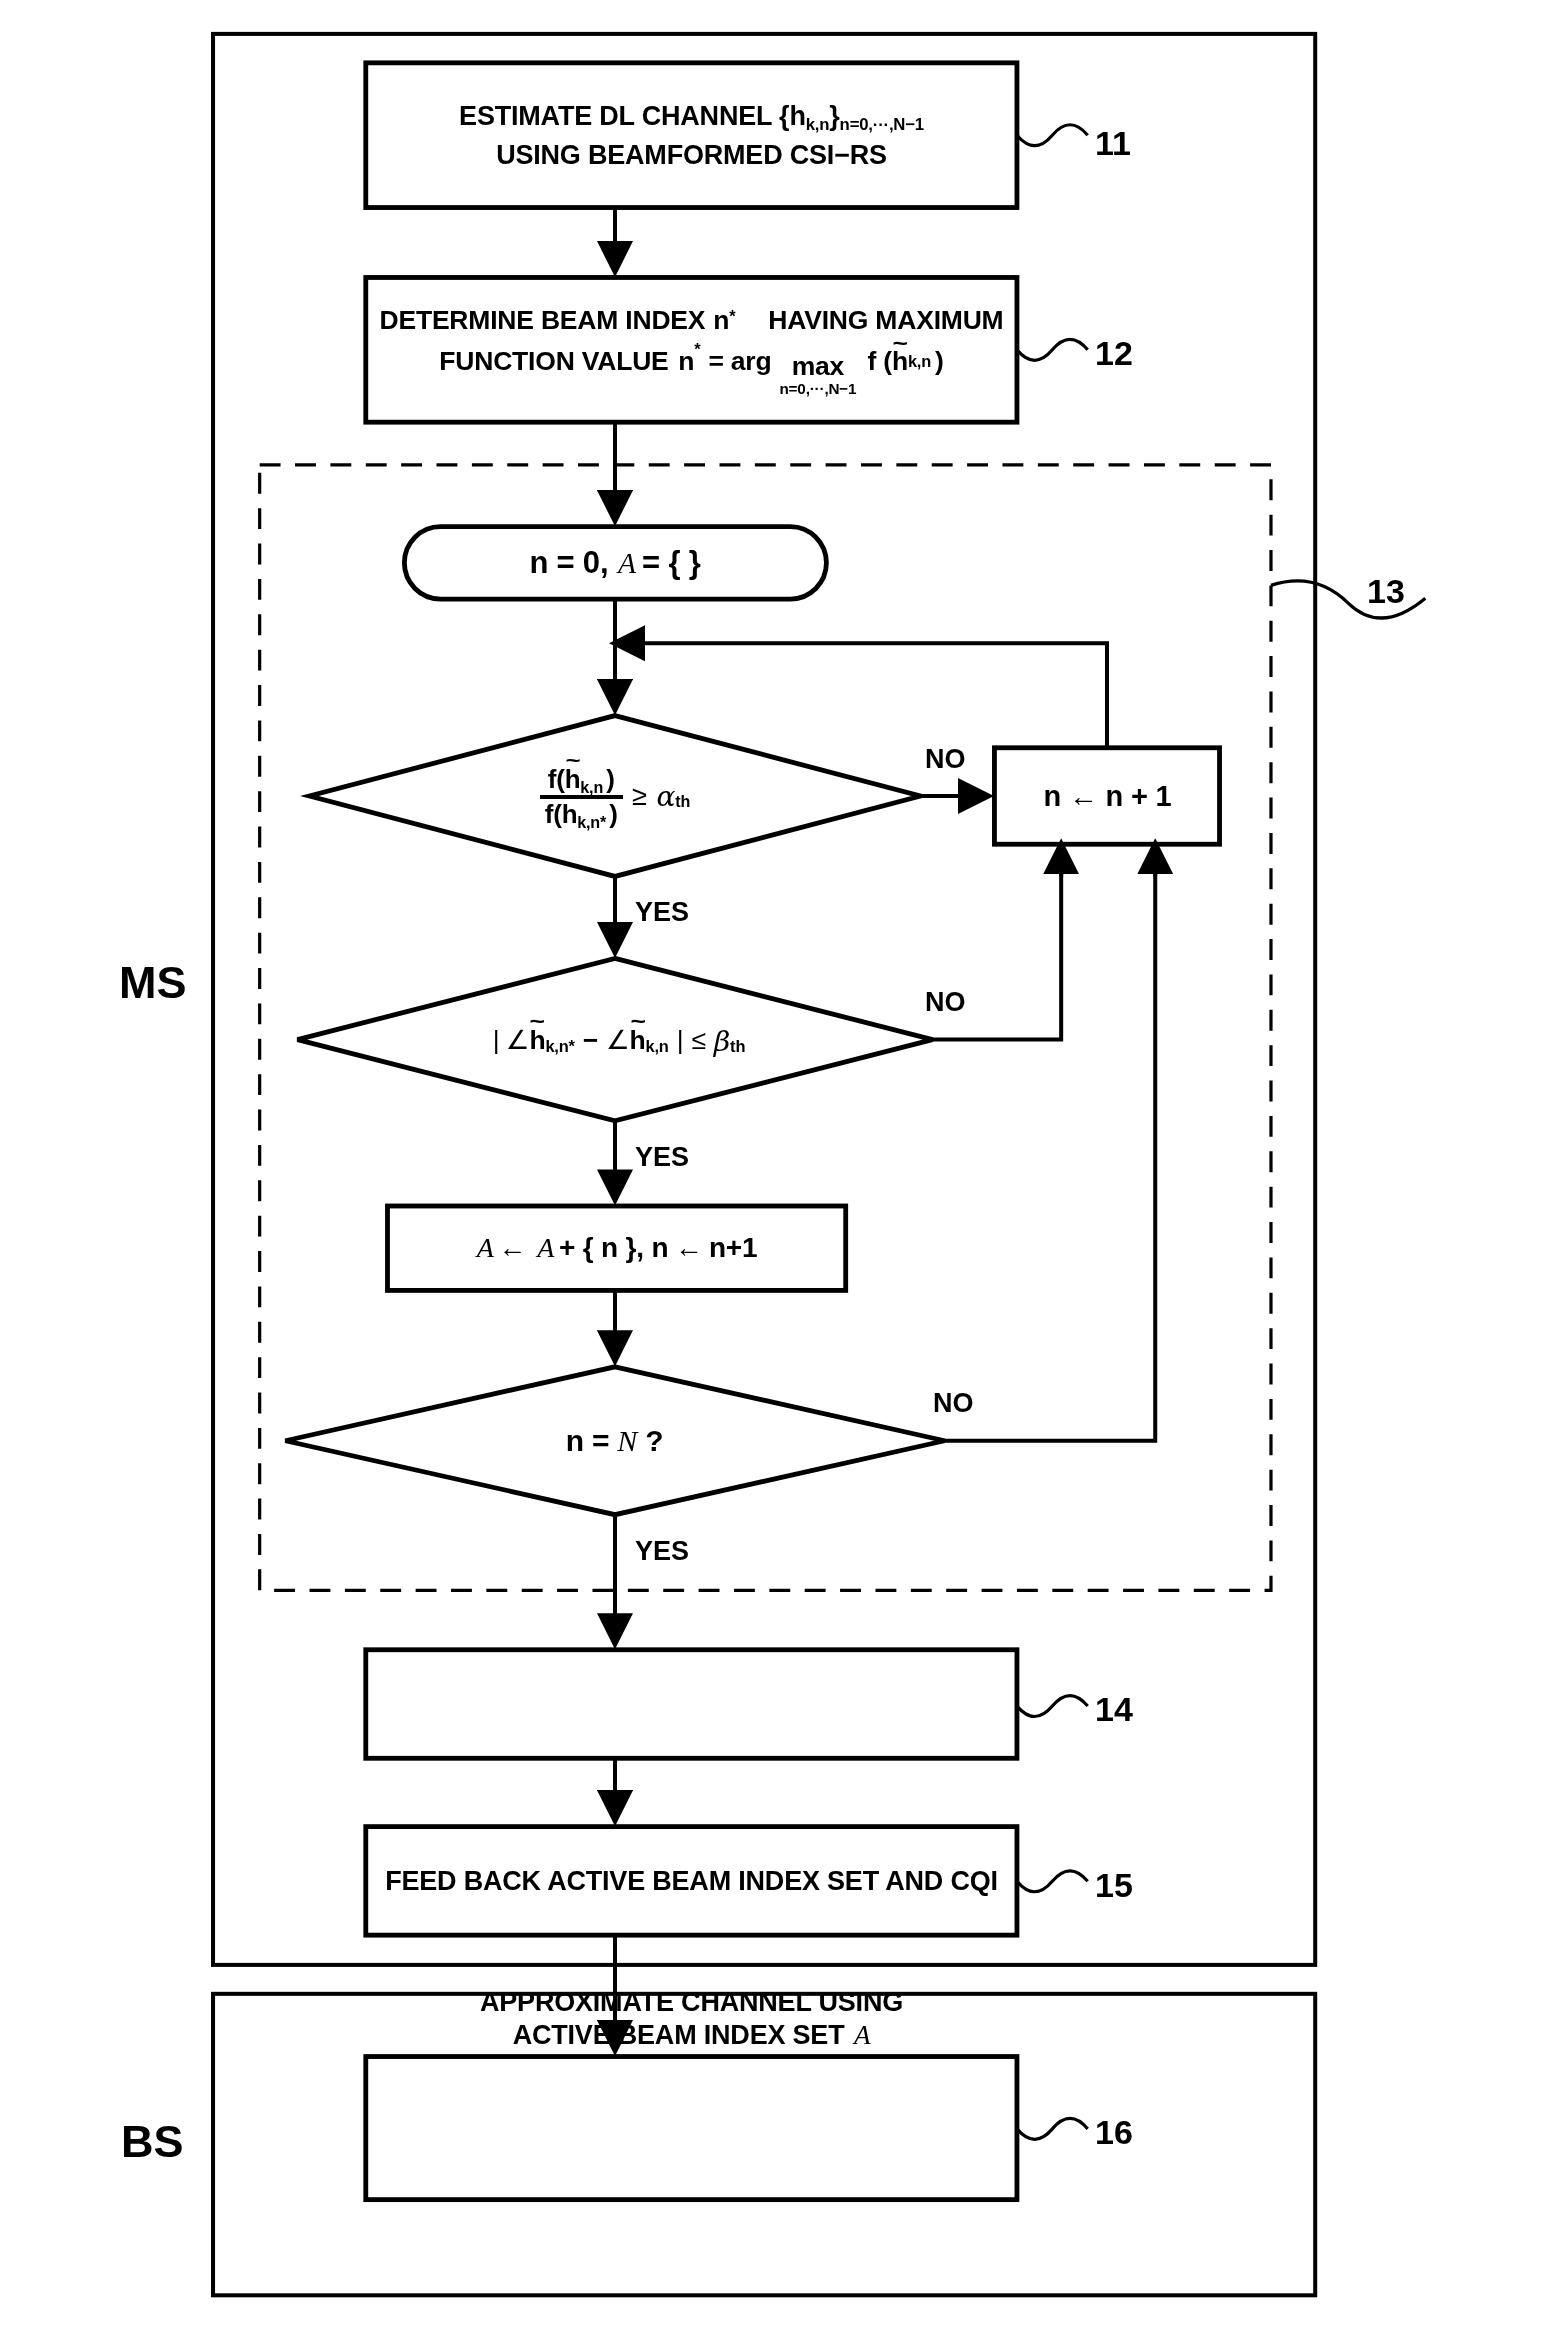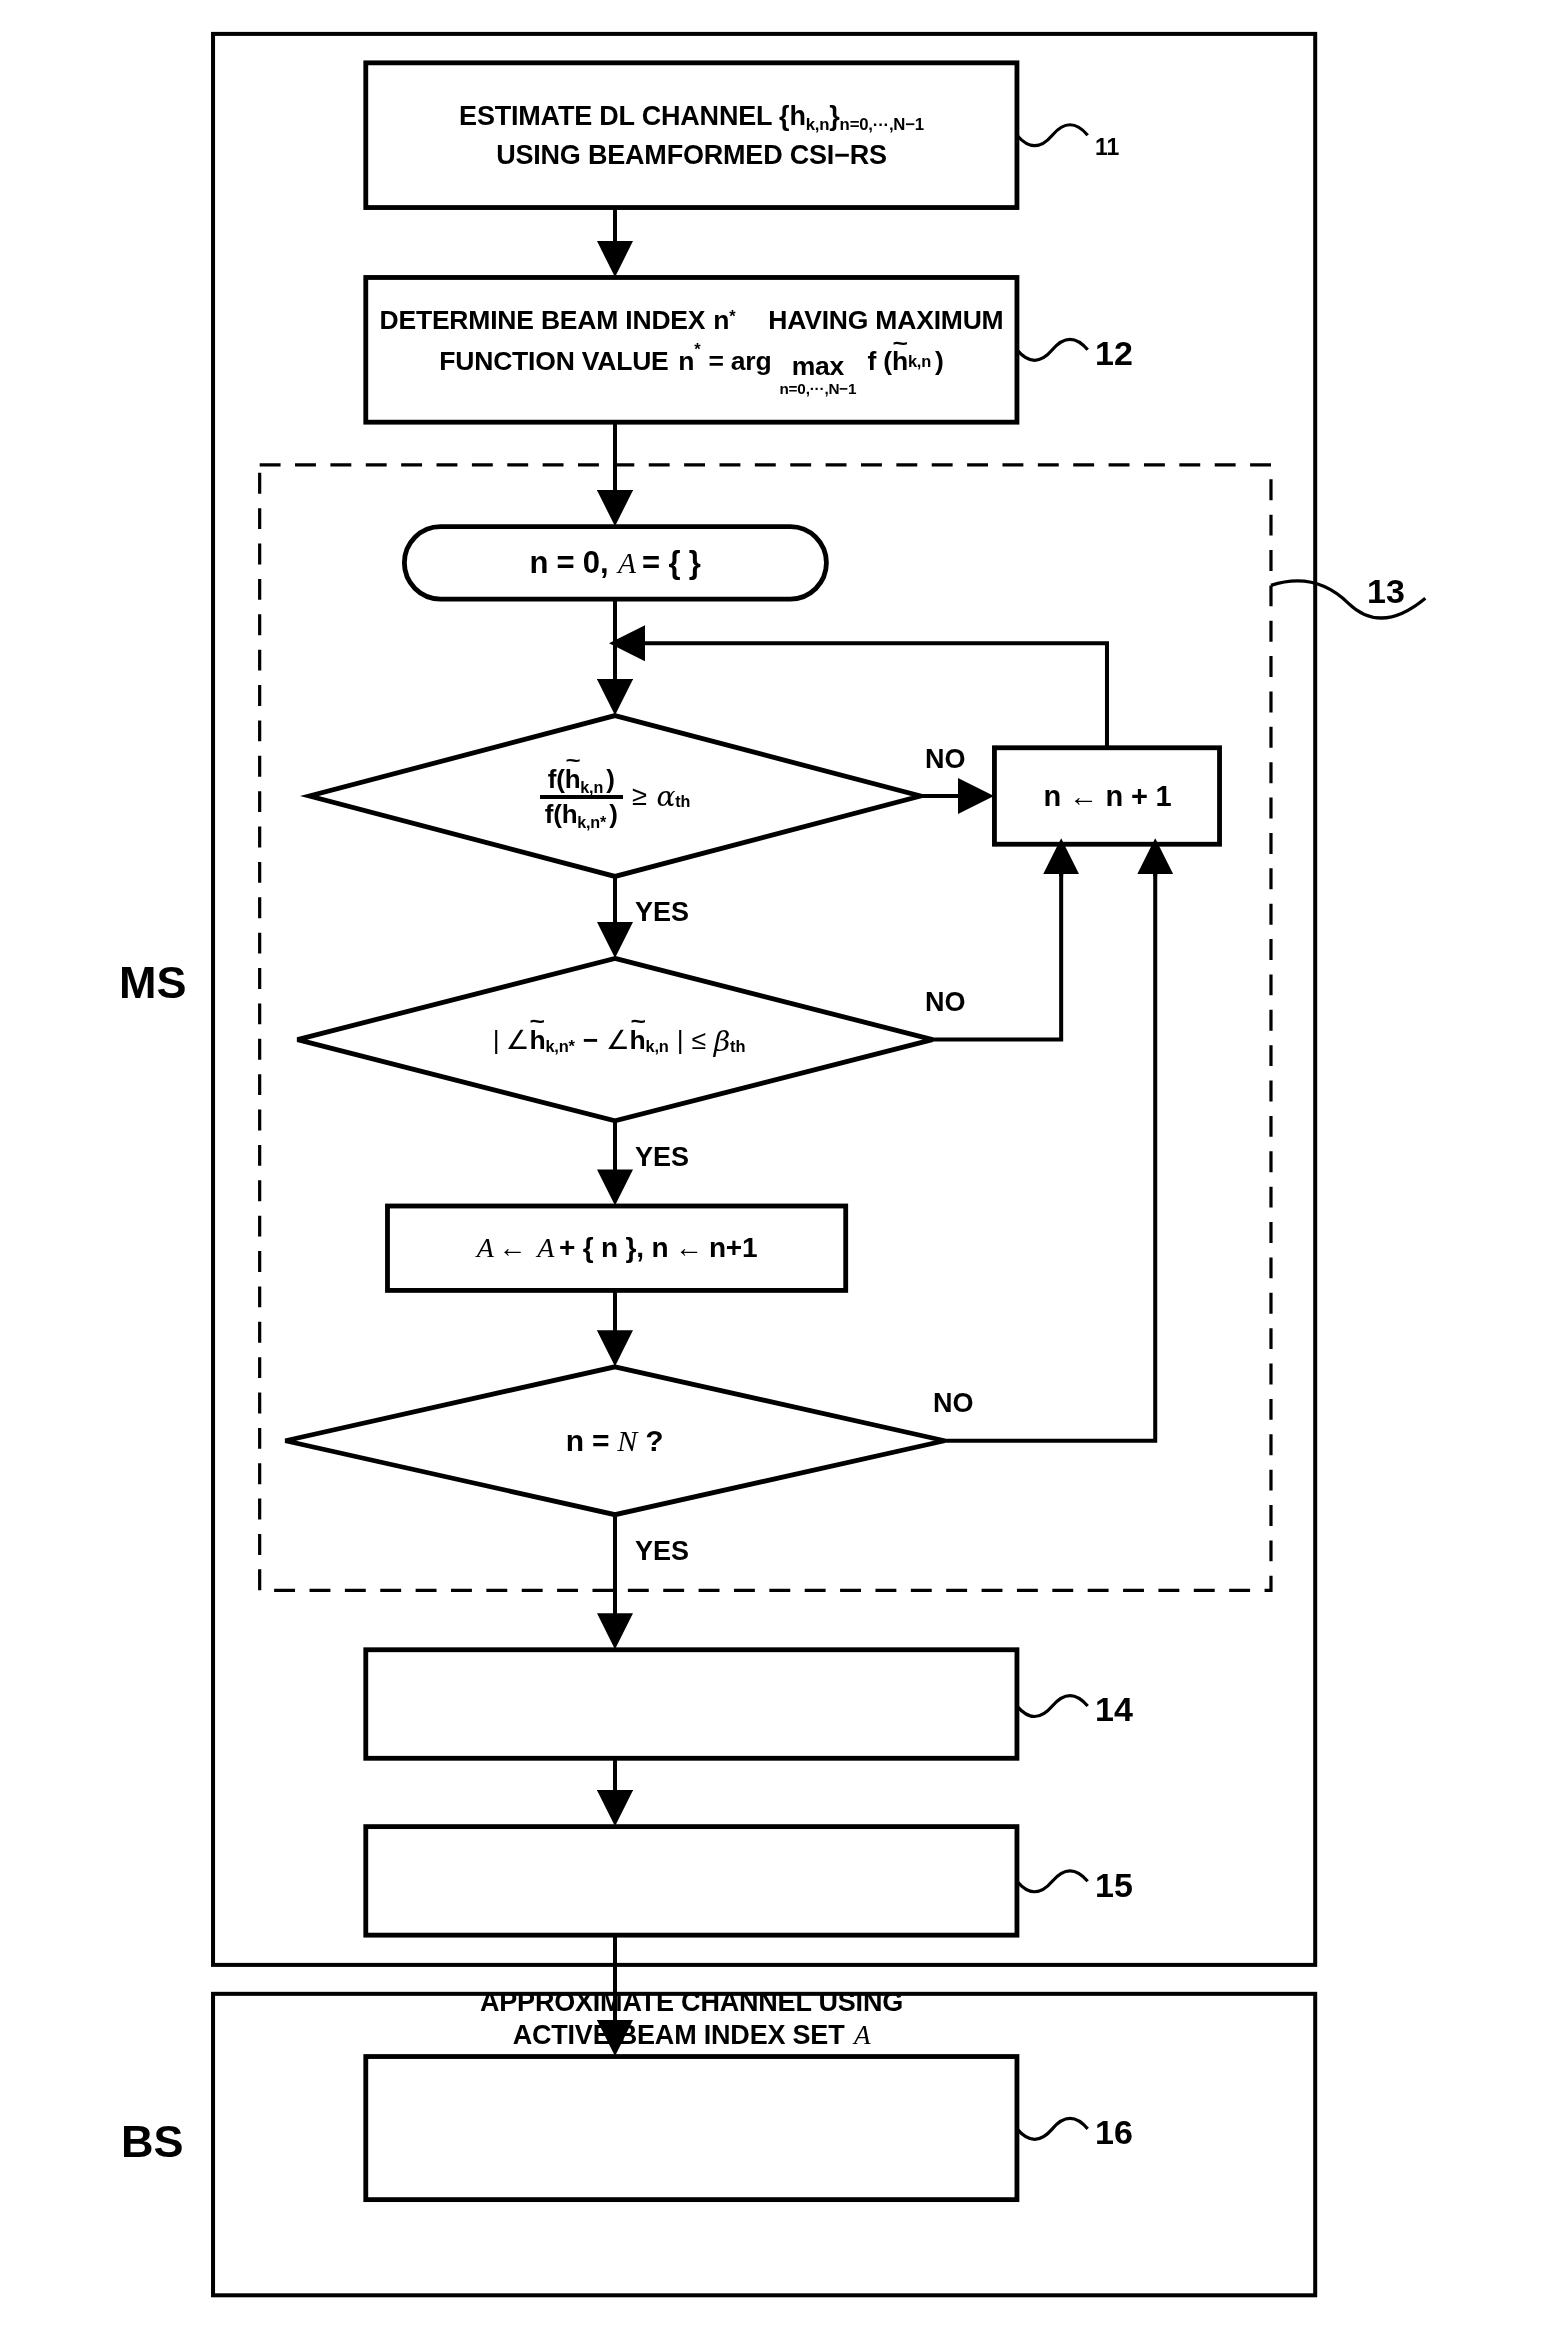--- a/index.html
+++ b/index.html
@@ -289,35 +289,38 @@
     <span>n+1</span>
   </div>
 
   <div class="tx" style="left:486px; top:1407px; width:257px; height:68px; font-size:30px;">
     <span>n =</span>
     <span class="ital" style="padding:0 8px; font-weight:400;">N</span>
     <span>?</span>
   </div>
 
 
+  <div class="tx" style="left:366px; top:1827px; width:651px; height:109px; font-size:27px;">
+    <span>FEED BACK ACTIVE BEAM INDEX SET AND CQI</span>
+  </div>
 
   <div class="tx blocktext" style="left:366px; top:1947px; width:651px; height:143px; font-size:27px; gap:2px;">
     <div class="ln">
       <span>APPROXIMATE CHANNEL USING</span>
     </div>
     <div class="ln">
       <span>ACTIVE BEAM INDEX SET</span>
       <span class="ital" style="padding-left:9.6px; font-weight:400;">A</span>
     </div>
   </div>
 
   <div class="sidelabel" style="left:119px; top:957px; font-size:45px;">MS</div>
   <div class="sidelabel" style="left:121px; top:2116px; font-size:45px;">BS</div>
 
-  <div class="refnum" style="left:1095px; top:134px; font-size:23px;">11</div>
+  <div class="refnum" style="left:1095px; top:124px; font-size:34px;">11</div>
   <div class="refnum" style="left:1095px; top:334px; font-size:34px;">12</div>
   <div class="refnum" style="left:1367px; top:572px; font-size:34px;">13</div>
   <div class="refnum" style="left:1095px; top:1690px; font-size:34px;">14</div>
   <div class="refnum" style="left:1095px; top:1866px; font-size:34px;">15</div>
   <div class="refnum" style="left:1095px; top:2113px; font-size:34px;">16</div>
 
   <div class="branch" style="left:925px; top:744px; font-size:27px;">NO</div>
   <div class="branch" style="left:635px; top:897px; font-size:27px;">YES</div>
   <div class="branch" style="left:925px; top:987px; font-size:27px;">NO</div>
   <div class="branch" style="left:635px; top:1142px; font-size:27px;">YES</div>

